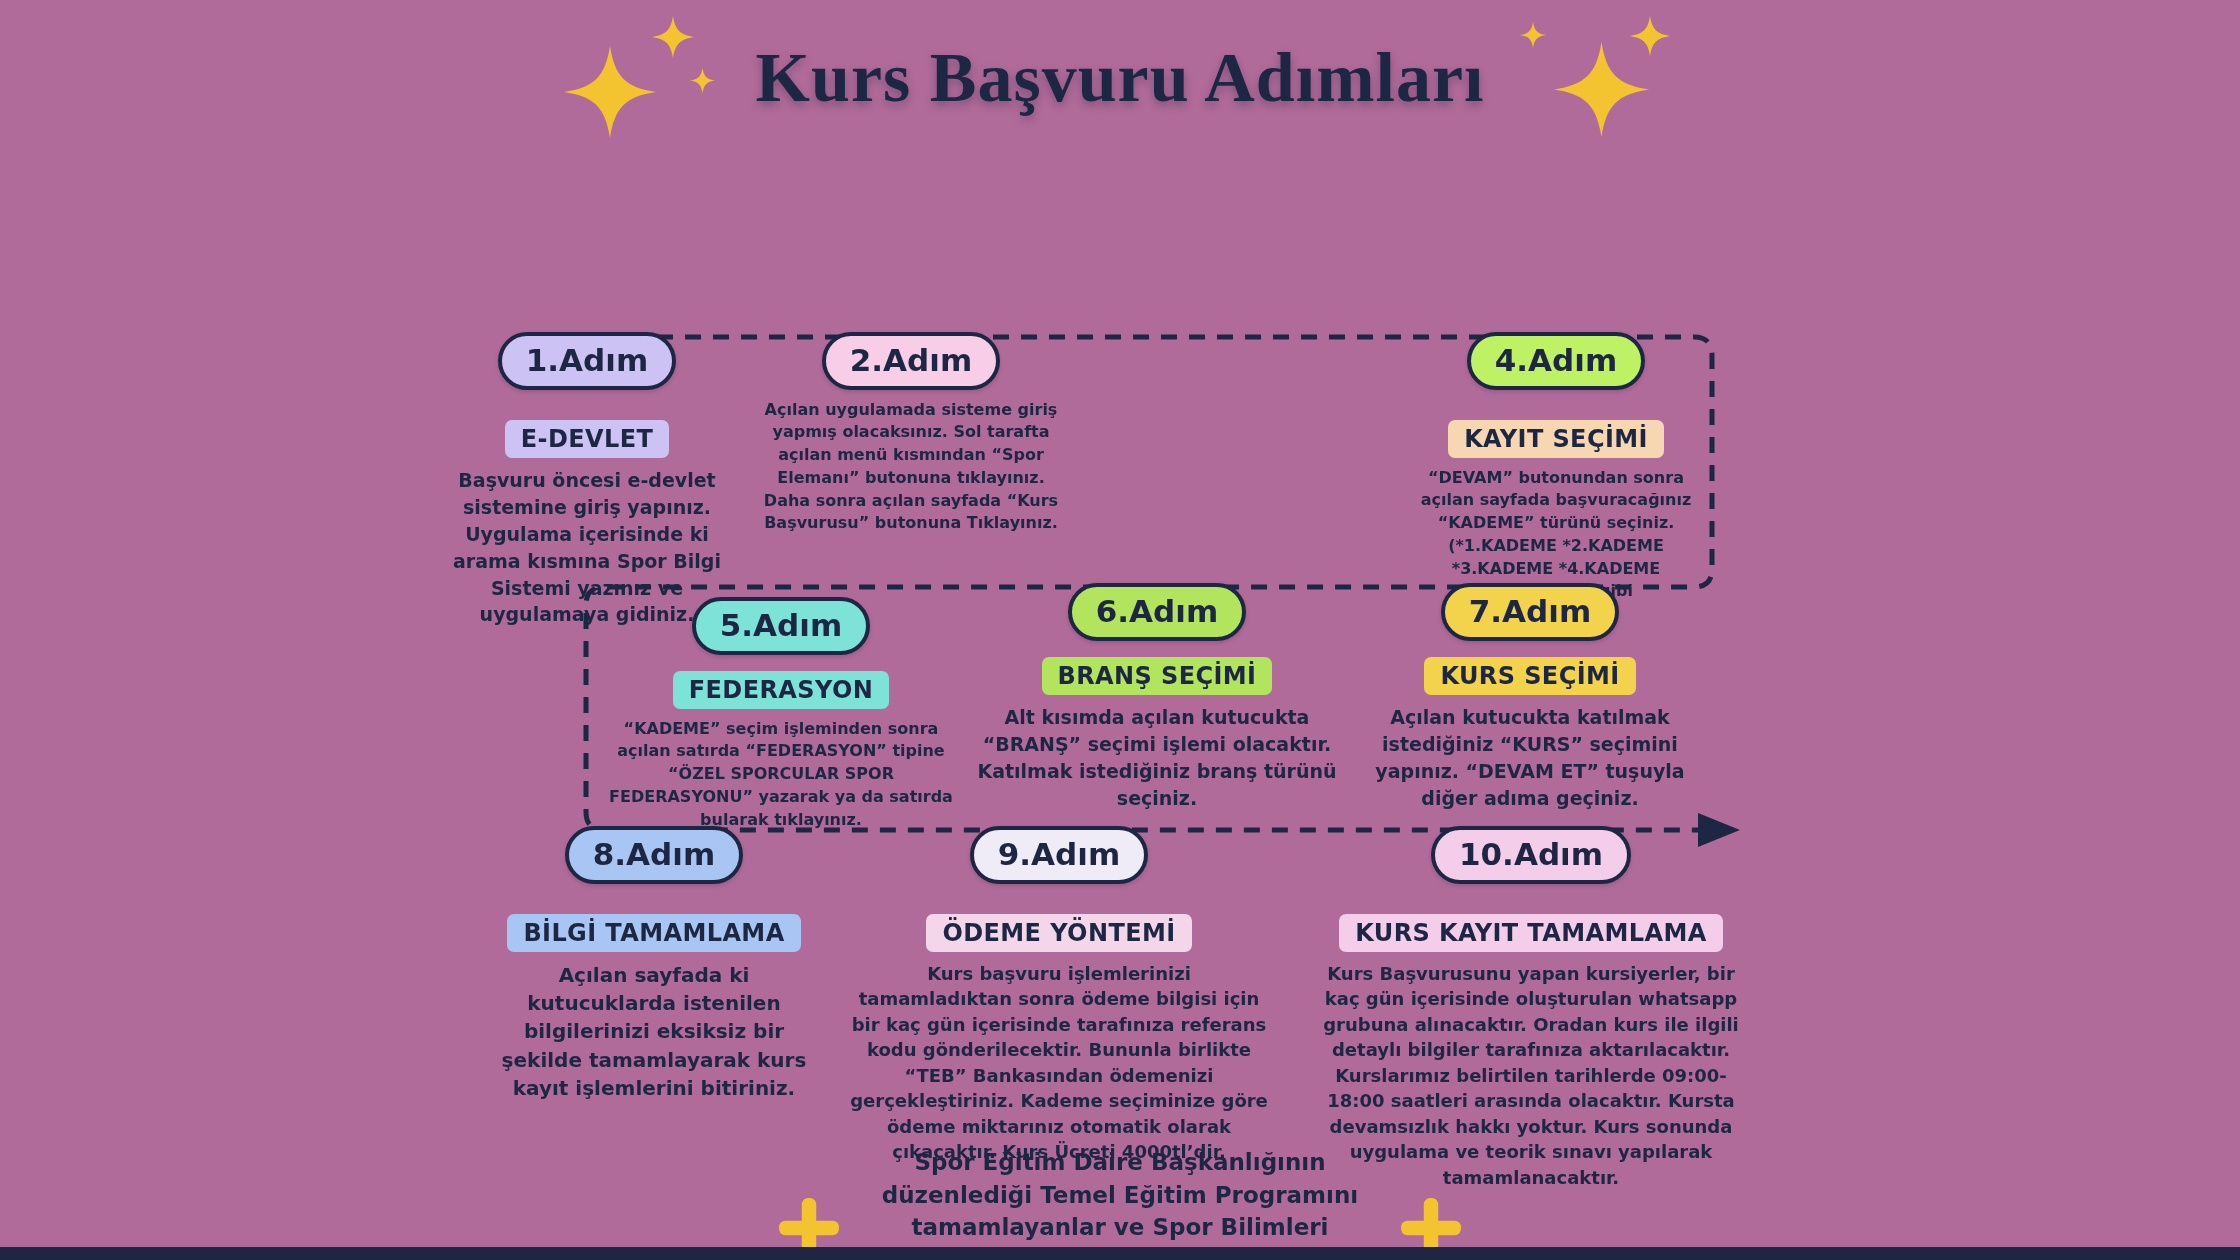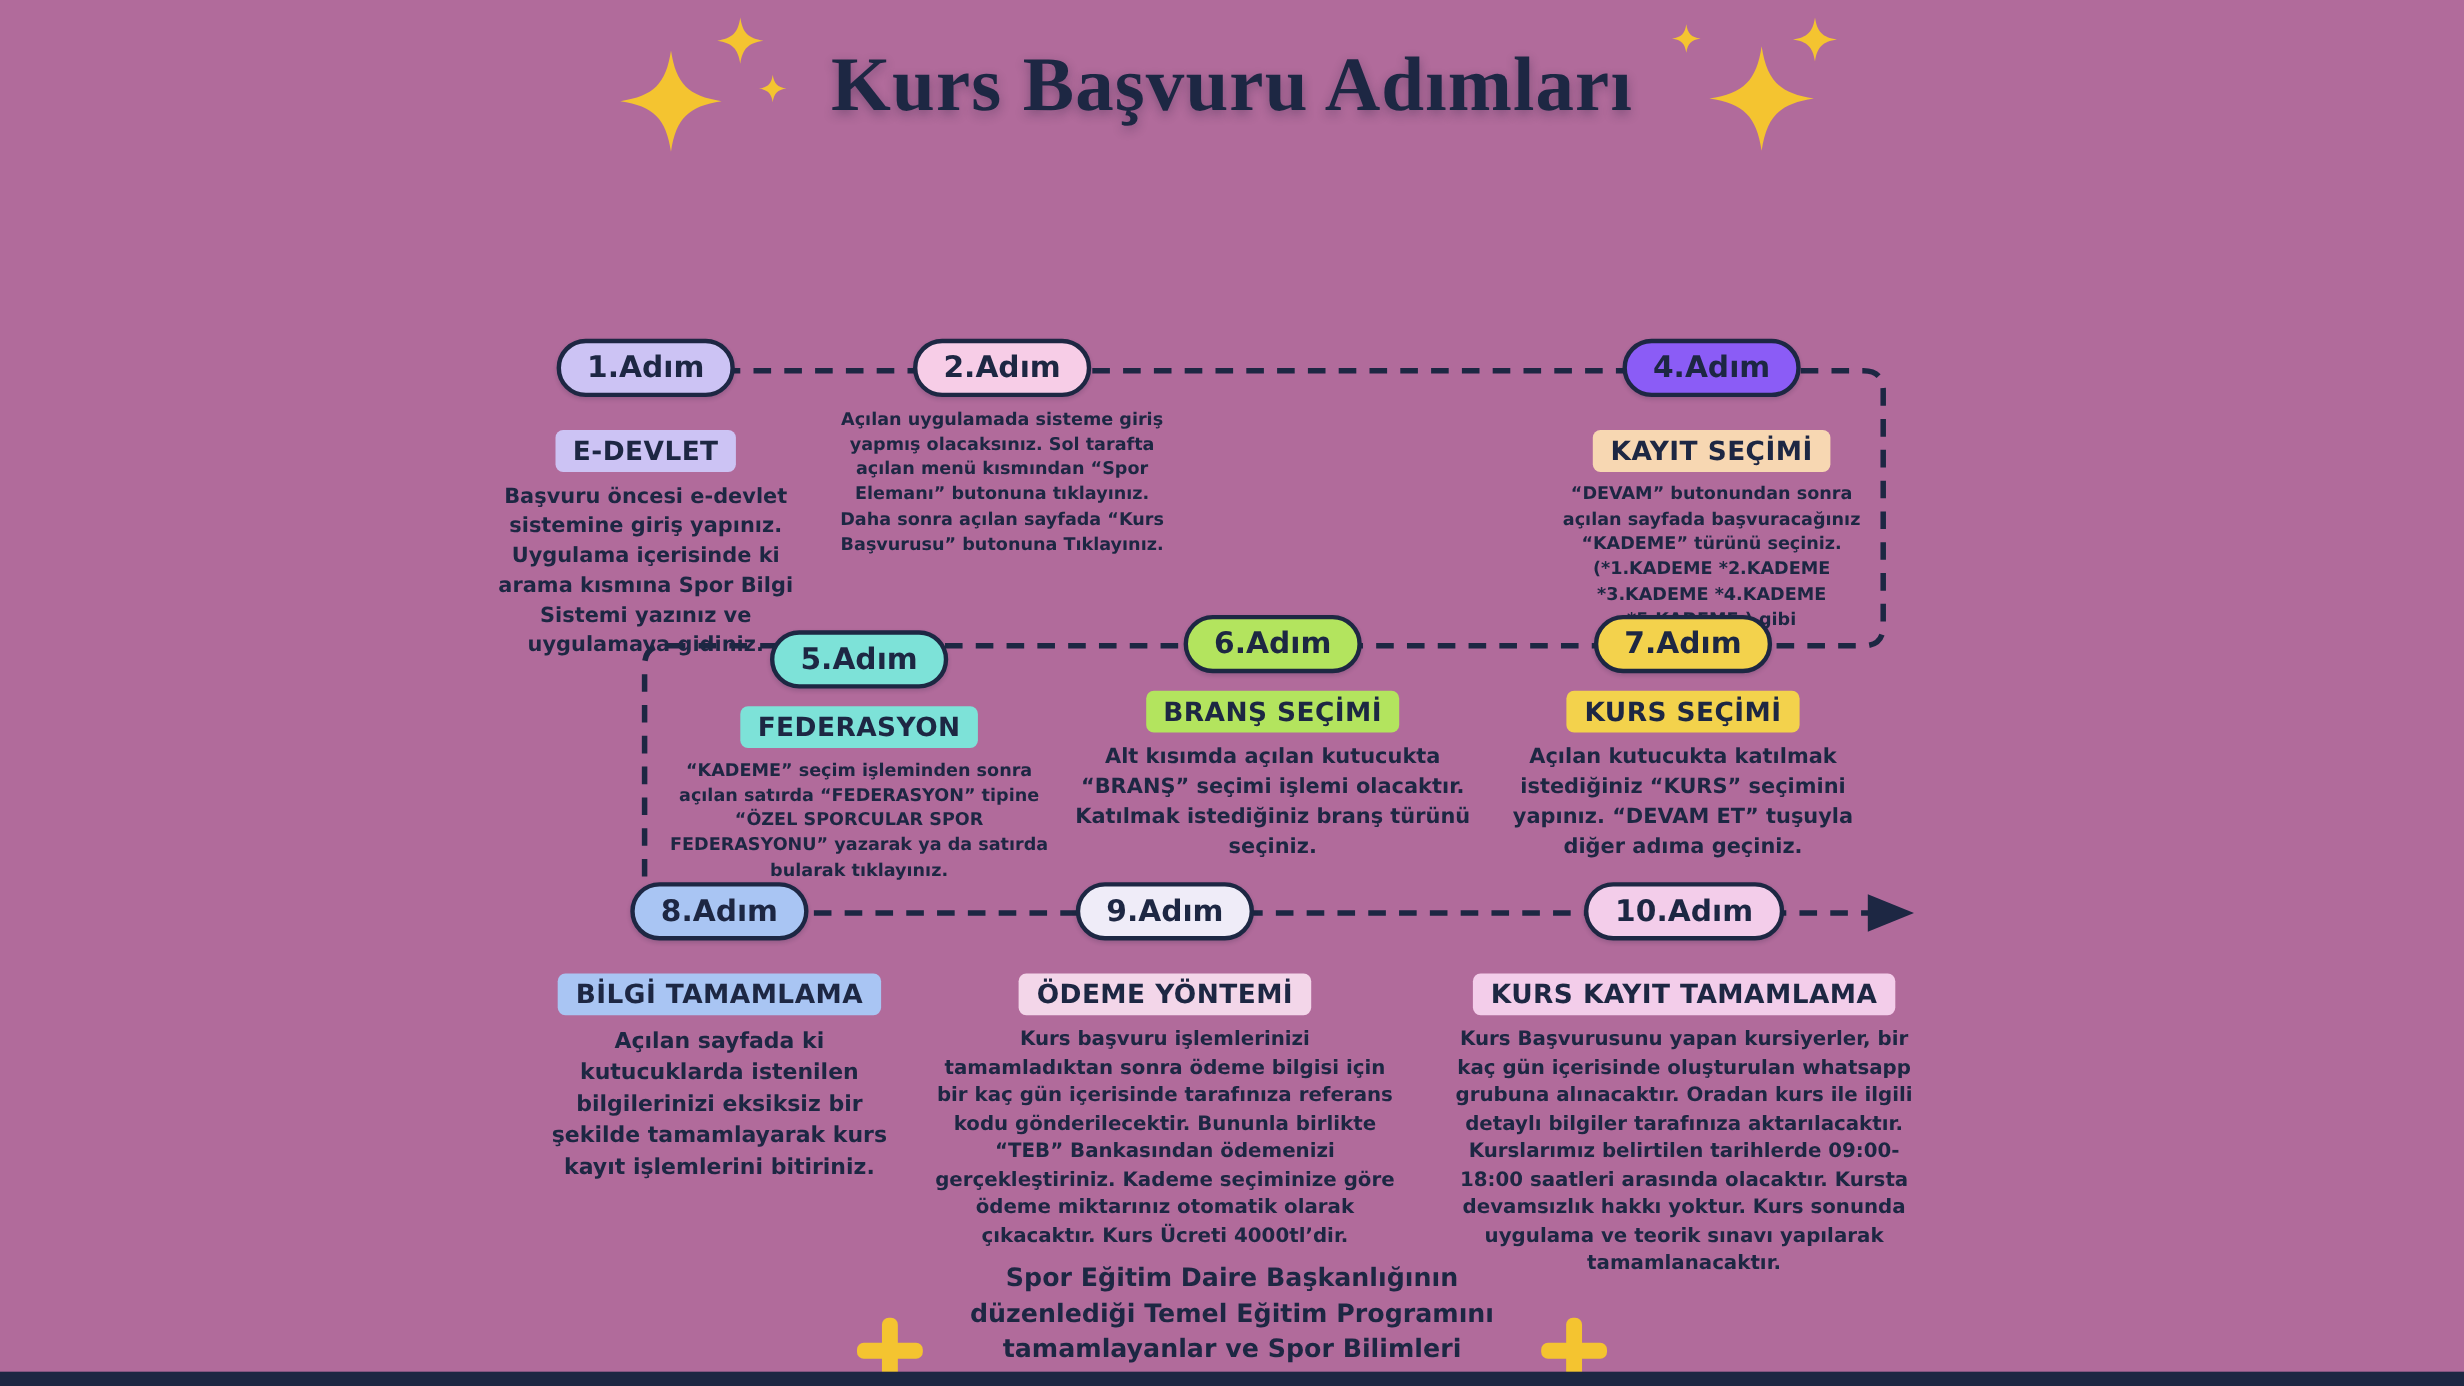--- a/index.html
+++ b/index.html
@@ -33,23 +33,24 @@
   }
   .sparkle { fill:var(--gold); }
 
   
   .step {
     position:absolute; z-index:2;
     display:flex; flex-direction:column; align-items:center; text-align:center;
   }
   .badge {
     border:4px solid var(--ink); border-radius:46px;
-    padding:7px 24px; font-size:27px; font-weight:bold; line-height:1.15;
+    padding:7px 24px; font-size:31px; font-weight:bold; line-height:1.15;
     background:#fff; white-space:nowrap;
     box-shadow:0 2px 4px rgba(20,25,50,.18);
+    margin-top:24px;
   }
   .heading {
     margin-top:30px; border-radius:7px; padding:5px 16px;
     font-size:24px; font-weight:bold; letter-spacing:.4px; white-space:nowrap;
   }
   .row2 .heading { margin-top:16px; }
   .body-text { margin-top:9px; font-weight:bold; line-height:1.42; }
 
   .s1  { left:442px;  top:308px; width:290px; }
   .s2  { left:761px;  top:308px; width:300px; }
@@ -107,21 +108,21 @@
     <div class="body-text fs19">Başvuru öncesi e-devlet sistemine giriş yapınız. Uygulama içerisinde ki arama kısmına Spor Bilgi Sistemi yazınız ve uygulamaya gidiniz.</div>
   </div>
 
   <div class="step row1 s2">
     <div class="badge" style="background-color: rgb(247, 205, 231);">2.Adım</div>
     <div class="body-text fs16">Açılan uygulamada sisteme giriş yapmış olacaksınız. Sol tarafta açılan menü kısmından “Spor Elemanı” butonuna tıklayınız. Daha sonra açılan sayfada “Kurs Başvurusu” butonuna Tıklayınız.</div>
   </div>
 
 
   <div class="step row1 s4">
-    <div class="badge" style="background-color: #8b5cf6;">4.Adım</div>
+    <div class="badge" style="background-color: #bef264;">4.Adım</div>
     <div class="heading" style="background-color: rgb(247, 215, 178);">KAYIT SEÇİMİ</div>
     <div class="body-text fs16">“DEVAM” butonundan sonra açılan sayfada başvuracağınız “KADEME” türünü seçiniz. (*1.KADEME *2.KADEME *3.KADEME *4.KADEME *5.KADEME ) gibi</div>
   </div>
 
   <div class="step row2 s5">
     <div class="badge" style="background-color: rgb(125, 226, 216);">5.Adım</div>
     <div class="heading" style="background-color: rgb(125, 226, 216);">FEDERASYON</div>
     <div class="body-text fs16">“KADEME” seçim işleminden sonra açılan satırda “FEDERASYON” tipine “ÖZEL SPORCULAR SPOR FEDERASYONU” yazarak ya da satırda bularak tıklayınız.</div>
   </div>
 

